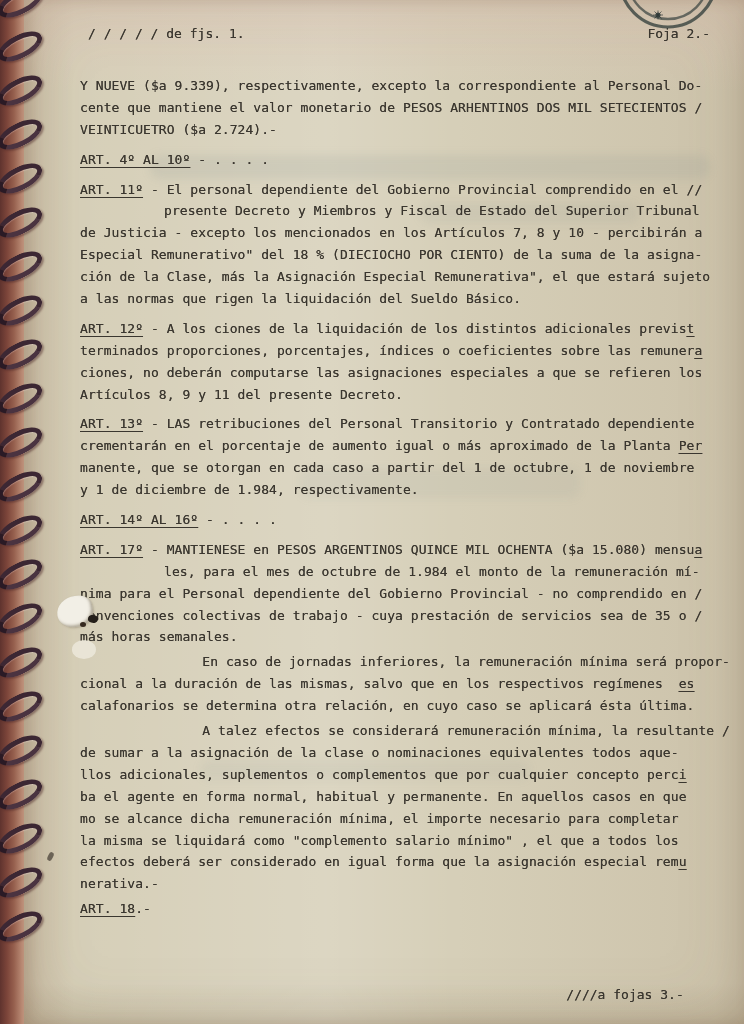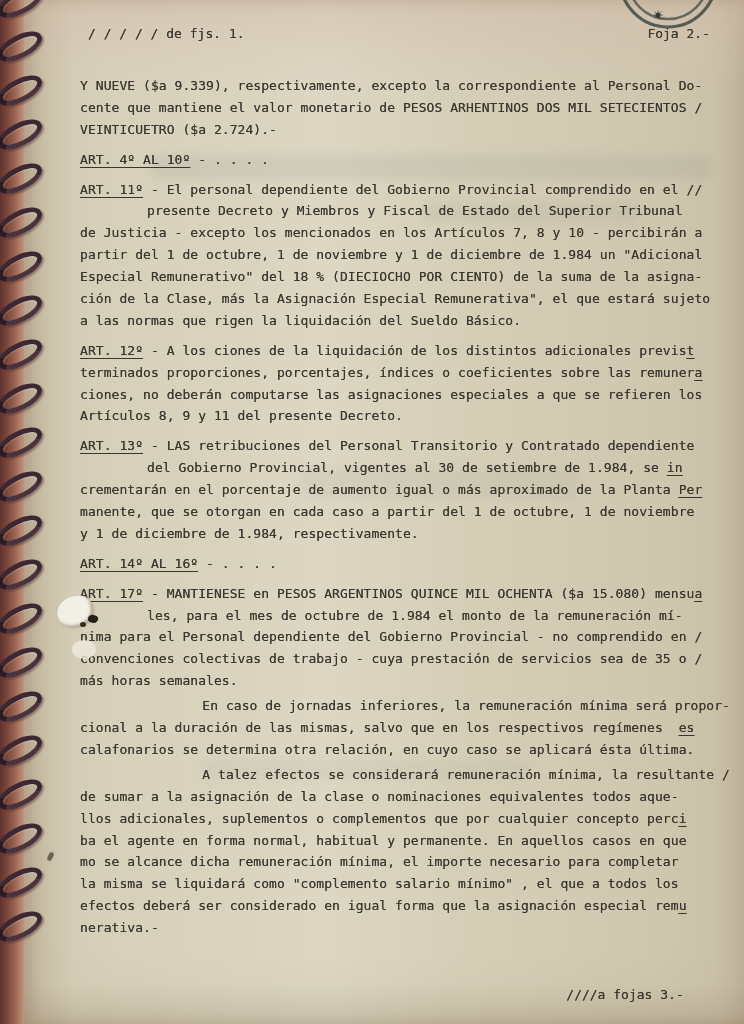--- a/index.html
+++ b/index.html
@@ -52,21 +52,21 @@
   
   .typewritten{color:#3a362f;text-shadow:0 0 .6px rgba(50,45,38,.75);}
   .header-row{
     position:absolute;left:88px;right:34px;top:26px;z-index:3;
     display:flex;justify-content:space-between;
     font-size:13px;white-space:pre;
   }
   .doc{position:absolute;left:80px;top:75px;right:14px;z-index:3;}
   .line{height:21.9px;line-height:21.9px;font-size:13px;letter-spacing:.05px;white-space:pre;}
   .ind-base{margin-left:0;}
-  .ind-cont{margin-left:67px;}
+  .ind-cont{margin-left:84px;}
   .ind-para{margin-left:42px;text-align:right;}
   .gap-lg{margin-top:8px;}
   .gap-sm{margin-top:3px;}
   .u{text-decoration:underline;text-decoration-thickness:1.4px;text-underline-offset:3px;}
   .footer-row{position:absolute;left:535px;top:972px;z-index:3;font-size:13px;white-space:pre;}
 </style>
 </head>
 <body>
 
 <div class="scene">
@@ -122,49 +122,48 @@
   </div>
 
   <div class="doc typewritten">
       <div class="line ind-base gap-none"><span>Y NUEVE ($a 9.339), respectivamente, excepto la correspondiente al Personal Do-</span></div>
       <div class="line ind-base gap-none"><span>cente que mantiene el valor monetario de PESOS ARHENTINOS DOS MIL SETECIENTOS /</span></div>
       <div class="line ind-base gap-none"><span>VEINTICUETRO ($a 2.724).-</span></div>
       <div class="line ind-base gap-lg"><span class="u">ART. 4º AL 10º</span><span> - . . . .</span></div>
       <div class="line ind-base gap-lg"><span class="u">ART. 11º</span><span> - El personal dependiente del Gobierno Provincial comprendido en el //</span></div>
       <div class="line ind-cont gap-none"><span>presente Decreto y Miembros y Fiscal de Estado del Superior Tribunal</span></div>
       <div class="line ind-base gap-none"><span>de Justicia - excepto los mencionados en los Artículos 7, 8 y 10 - percibirán a</span></div>
-      <div class="line ind-base gap-none"><span>partir del 1 de octubre, 1 de noviembre y 1 de diciembre de 1.984 un "Adicional</span></div>
       <div class="line ind-base gap-none"><span>Especial Remunerativo" del 18 % (DIECIOCHO POR CIENTO) de la suma de la asigna-</span></div>
       <div class="line ind-base gap-none"><span>ción de la Clase, más la Asignación Especial Remunerativa", el que estará sujeto</span></div>
       <div class="line ind-base gap-none"><span>a las normas que rigen la liquidación del Sueldo Básico.</span></div>
       <div class="line ind-base gap-lg"><span class="u">ART. 12º</span><span> - A los ciones de la liquidación de los distintos adicionales previs</span><span class="u">t</span></div>
       <div class="line ind-base gap-none"><span>terminados proporciones, porcentajes, índices o coeficientes sobre las remuner</span><span class="u">a</span></div>
       <div class="line ind-base gap-none"><span>ciones, no deberán computarse las asignaciones especiales a que se refieren los</span></div>
       <div class="line ind-base gap-none"><span>Artículos 8, 9 y 11 del presente Decreto.</span></div>
       <div class="line ind-base gap-lg"><span class="u">ART. 13º</span><span> - LAS retribuciones del Personal Transitorio y Contratado dependiente</span></div>
-      <div class="line ind-cont gap-none"><span>del Gobierno Provincial, vigentes al 30 de setiembre de 1.984, se </span><span class="u">in</span></div>
       <div class="line ind-base gap-none"><span>crementarán en el porcentaje de aumento igual o más aproximado de la Planta </span><span class="u">Per</span></div>
       <div class="line ind-base gap-none"><span>manente, que se otorgan en cada caso a partir del 1 de octubre, 1 de noviembre</span></div>
       <div class="line ind-base gap-none"><span>y 1 de diciembre de 1.984, respectivamente.</span></div>
       <div class="line ind-base gap-lg"><span class="u">ART. 14º AL 16º</span><span> - . . . .</span></div>
       <div class="line ind-base gap-lg"><span class="u">ART. 17º</span><span> - MANTIENESE en PESOS ARGENTINOS QUINCE MIL OCHENTA ($a 15.080) mensu</span><span class="u">a</span></div>
       <div class="line ind-cont gap-none"><span>les, para el mes de octubre de 1.984 el monto de la remuneración mí-</span></div>
       <div class="line ind-base gap-none"><span>nima para el Personal dependiente del Gobierno Provincial - no comprendido en /</span></div>
       <div class="line ind-base gap-none"><span>convenciones colectivas de trabajo - cuya prestación de servicios sea de 35 o /</span></div>
       <div class="line ind-base gap-none"><span>más horas semanales.</span></div>
       <div class="line ind-para gap-sm"><span>En caso de jornadas inferiores, la remuneración mínima será propor-</span></div>
       <div class="line ind-base gap-none"><span>cional a la duración de las mismas, salvo que en los respectivos regímenes  </span><span class="u">es</span></div>
       <div class="line ind-base gap-none"><span>calafonarios se determina otra relación, en cuyo caso se aplicará ésta última.</span></div>
       <div class="line ind-para gap-sm"><span>A talez efectos se considerará remuneración mínima, la resultante /</span></div>
       <div class="line ind-base gap-none"><span>de sumar a la asignación de la clase o nominaciones equivalentes todos aque-</span></div>
       <div class="line ind-base gap-none"><span>llos adicionales, suplementos o complementos que por cualquier concepto perc</span><span class="u">i</span></div>
       <div class="line ind-base gap-none"><span>ba el agente en forma normal, habitual y permanente. En aquellos casos en que</span></div>
       <div class="line ind-base gap-none"><span>mo se alcance dicha remuneración mínima, el importe necesario para completar</span></div>
       <div class="line ind-base gap-none"><span>la misma se liquidará como "complemento salario mínimo" , el que a todos los</span></div>
       <div class="line ind-base gap-none"><span>efectos deberá ser considerado en igual forma que la asignación especial rem</span><span class="u">u</span></div>
       <div class="line ind-base gap-none"><span>nerativa.-</span></div>
+      <div class="line ind-base gap-sm"><span class="u">ART. 18</span><span>.-</span></div>
     </div>
 
   <div class="footer-row typewritten">
     <span>////a fojas 3.-</span>
   </div>
 
 </div>
 
 </body></html>

